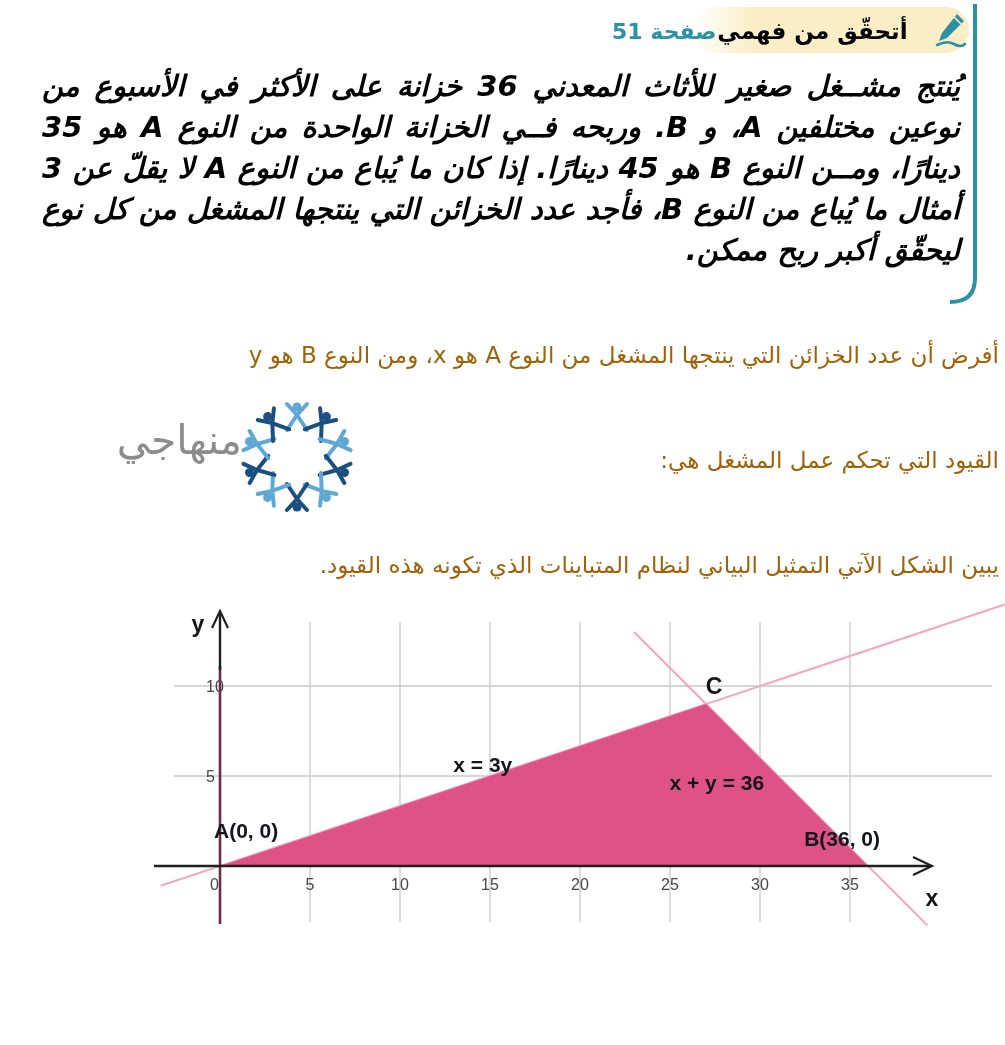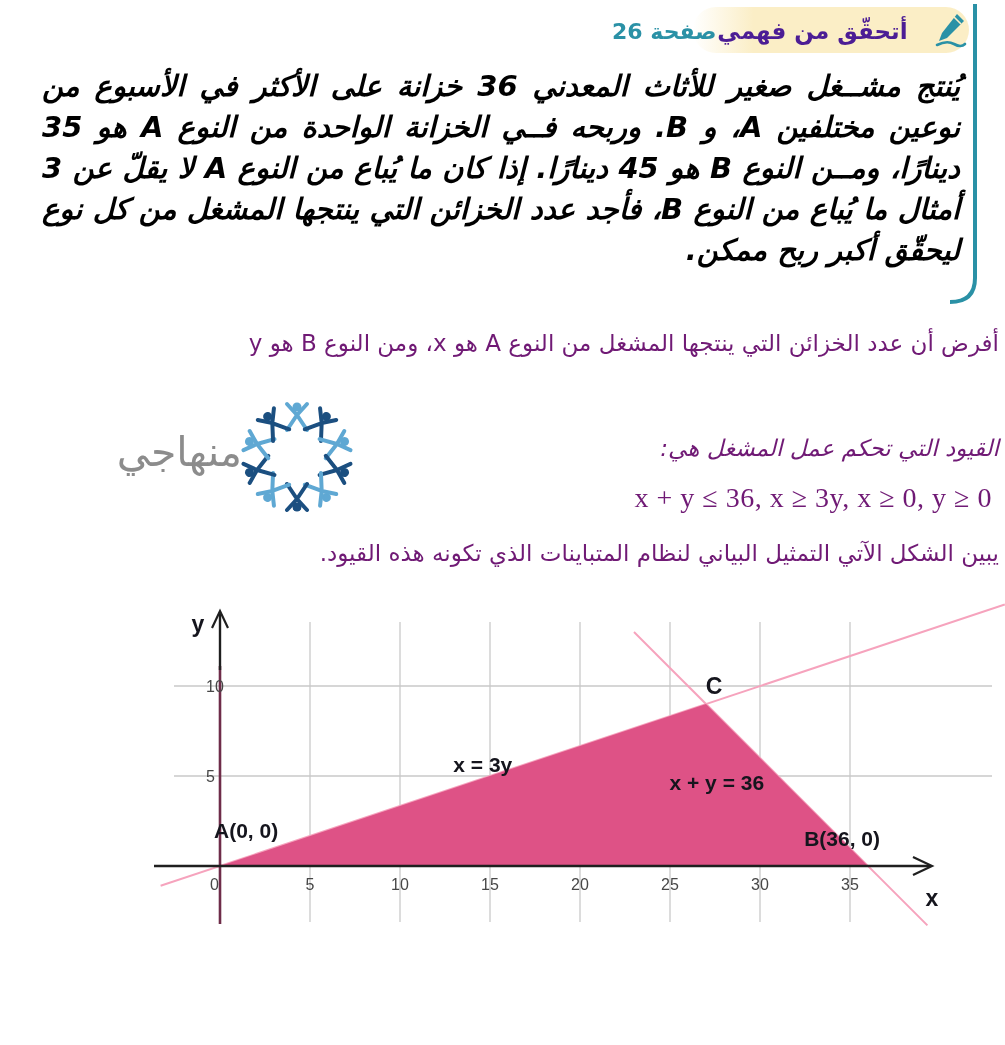--- a/index.html
+++ b/index.html
@@ -2,42 +2,42 @@
 <html lang="ar" dir="rtl"><head>
 <meta charset="utf-8">
 <style>
   html,body{margin:0;padding:0;background:#fff;}
   #page{position:relative;width:1005px;height:1045px;background:#fff;overflow:hidden;
         font-family:"DejaVu Sans",sans-serif;}
   
   #header-pill{position:absolute;left:693px;top:7px;width:276px;height:46px;border-radius:23px;
         background:linear-gradient(to left,#fbeec6 78%,rgba(251,238,198,0));}
   #header-title{position:absolute;left:700px;top:14px;width:225px;height:34px;
-        color:#4c1d95;font-size:23px;font-weight:bold;text-align:center;line-height:34px;}
+        color:#000000;font-size:23px;font-weight:bold;text-align:center;line-height:34px;}
   #page-label{position:absolute;left:612px;top:15px;width:112px;height:34px;
         color:#2a91a6;font-size:22px;font-weight:bold;text-align:left;line-height:34px;direction:rtl;}
   #pencil{position:absolute;left:928px;top:9px;}
   
   #bracket{position:absolute;left:0;top:0;}
   #problem-text{position:absolute;right:45px;top:66px;width:918px;
         color:#000;font-size:29px;font-weight:bold;line-height:41px;
         text-align:justify;direction:rtl;font-style:italic;}
   
-  .red{color:#701a75;}
+  .red{color:#a16207;margin-top:12px;}
   .sol-line{position:absolute;right:6px;direction:rtl;font-size:23px;white-space:nowrap;}
   .serif-eq{font-family:"Liberation Serif","DejaVu Serif",serif;font-size:27px;}
   #sol-assume{top:330px;}
   #sol-objective{top:381px;}
-  #sol-constraints-intro{top:435px;font-style:italic;}
+  #sol-constraints-intro{top:435px;}
   #sol-constraints{top:482px;right:13px;font-family:"Liberation Serif","DejaVu Serif",serif;
         font-size:28px;letter-spacing:.5px;}
   #sol-figure-intro{top:540px;}
   
   #logo-icon{position:absolute;left:238px;top:398px;}
-  #logo-text{position:absolute;left:126px;top:428px;width:116px;
+  #logo-text{position:absolute;left:126px;top:416px;width:116px;
         color:#8c8c8c;font-size:41px;direction:rtl;font-weight:normal;}
   
   #chart{position:absolute;left:140px;top:598px;}
   #chart text.tick{font:16px "Liberation Sans","DejaVu Sans",sans-serif;fill:#474747;}
   #chart text.axlabel{font:bold 23px "Liberation Sans","DejaVu Sans",sans-serif;fill:#15151d;}
   #chart text.linelabel{font:bold 21px "Liberation Sans","DejaVu Sans",sans-serif;fill:#15151d;}
   #chart text.pointlabel{font:bold 21px "Liberation Sans","DejaVu Sans",sans-serif;fill:#15151d;}
   #chart text.big{font-size:23px;}
   
   #concl-line1{top:966px;}
@@ -60,27 +60,26 @@
     <line x1="188" y1="302" x2="950" y2="302" stroke="url(#fadeTeal)" stroke-width="3.5"></line>
   </svg>
 
   <div id="header-pill"></div>
   <svg id="pencil" width="42" height="42" viewBox="0 0 42 42">
     <path d="M29,5 L36,12 L19,29 L11,32 L14,24 Z" fill="#2a91a6"></path>
     <path d="M26,8 L33,15" stroke="#fbeec6" stroke-width="1.6"></path>
     <path d="M9,36 Q19,31 26,35 T37,35" fill="none" stroke="#2a91a6" stroke-width="2.6" stroke-linecap="round"></path>
   </svg>
   <div id="header-title">أتحقّق من فهمي</div>
-  <div id="page-label">صفحة 26</div>
+  <div id="page-label">صفحة 51</div>
 
   <div id="problem-text">يُنتج مشــغل صغير للأثاث المعدني 36 خزانة على الأكثر في الأسبوع من نوعين مختلفين A، و B. وربحه فــي الخزانة الواحدة من النوع A هو 35 دينارًا، ومــن النوع B هو 45 دينارًا. إذا كان ما يُباع من النوع A لا يقلّ عن 3 أمثال ما يُباع من النوع B، فأجد عدد الخزائن التي ينتجها المشغل من كل نوع ليحقّق أكبر ربح ممكن.</div>
 
   <div class="sol-line red" id="sol-assume">أفرض أن عدد الخزائن التي ينتجها المشغل من النوع A هو x، ومن النوع B هو y</div>
   <div class="sol-line red" id="sol-constraints-intro">القيود التي تحكم عمل المشغل هي:</div>
-  <div class="sol-line red" id="sol-constraints">x + y ≤ 36,  x ≥ 3y, x ≥ 0, y ≥ 0</div>
   <div class="sol-line red" id="sol-figure-intro">يبين الشكل الآتي التمثيل البياني لنظام المتباينات الذي تكونه هذه القيود.</div>
 
   <svg id="logo-icon" width="118" height="118" viewBox="0 0 118 118">
       <g transform="translate(59,59) rotate(0)">
         <circle cx="0" cy="-50" r="4.5" fill="#5fa8d3"></circle>
         <path d="M0,-42 L-10,-53 M0,-42 L10,-53 M0,-42 L-10,-27 M0,-42 L10,-27" stroke="#5fa8d3" stroke-width="4" stroke-linecap="round" fill="none"></path>
       </g>
       <g transform="translate(59,59) rotate(36)">
         <circle cx="0" cy="-50" r="4.5" fill="#1b4f80"></circle>
         <path d="M0,-42 L-10,-53 M0,-42 L10,-53 M0,-42 L-10,-27 M0,-42 L10,-27" stroke="#1b4f80" stroke-width="4" stroke-linecap="round" fill="none"></path>

